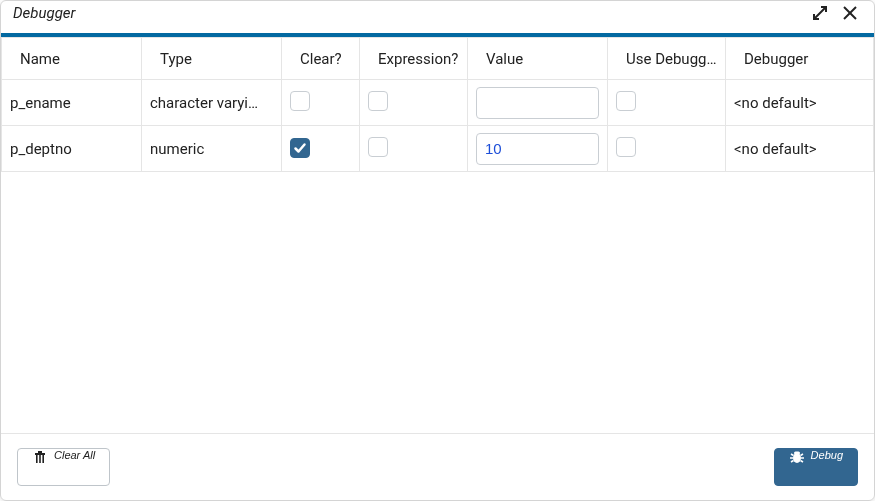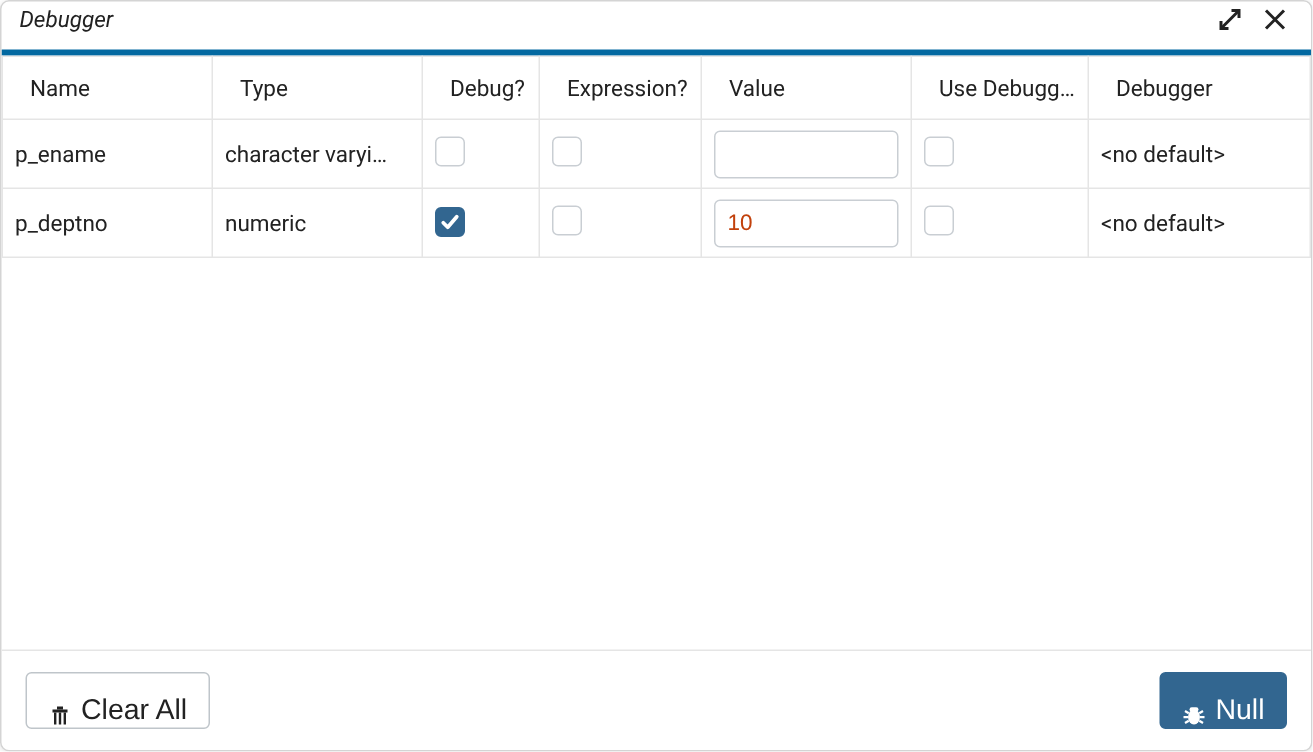--- a/index.html
+++ b/index.html
@@ -93,43 +93,44 @@
   .cb.checked svg { display: block; }
   .cb svg { display: none; }
 
   .val-input {
     width: 100%;
     height: 32px;
     border: 1px solid #c9ced3;
     border-radius: 4px;
     padding: 4px 8px;
     font-size: 15px;
-    color: #c2410c;
+    color: #1d4ed8;
     background: #fff;
   }
 
   .footer {
     padding: 14px 16px;
     display: flex;
     align-items: center;
     gap: 8px;
   }
   .spacer { flex: 1; }
   .btn {
     display: inline-flex;
-    align-items: flex-end;
+    align-items: flex-start;
     gap: 6px;
     height: 38px;
     padding: 0 14px;
     border: 1px solid #bfc5ca;
     border-radius: 4px;
     background: #fff;
-    font-size: 19px;
+    font-size: 11px;
     color: #222;
     cursor: pointer;
+    font-style: italic;
   }
   .btn.primary {
     background: #326690;
     border-color: #326690;
     color: #fff;
   }
   .btn svg { display: block; }
 </style>
 </head>
 <body>
@@ -160,21 +161,21 @@
           <col class="col-null">
         <col class="col-expr">
           <col class="col-value">
           <col class="col-usedef">
           <col class="col-def">
       </colgroup>
       <thead>
         <tr>
           <th>Name</th>
           <th>Type</th>
-          <th>Debug?</th>
+          <th>Clear?</th>
           <th>Expression?</th>
           <th>Value</th>
           <th>Use Debugger?</th>
           <th>Debugger</th>
         </tr>
       </thead>
       <tbody id="tbody">
           <tr>
             <td><span>p_ename</span></td>
             <td><span>character varyi…</span></td>
@@ -221,16 +222,16 @@
           <ellipse cx="8" cy="9" rx="4" ry="5"></ellipse>
           <rect x="5" y="2.5" width="6" height="3" rx="1.5"></rect>
           <line x1="1" y1="9" x2="4" y2="9" stroke="#fff" stroke-width="1.5"></line>
           <line x1="12" y1="9" x2="15" y2="9" stroke="#fff" stroke-width="1.5"></line>
           <line x1="2" y1="5" x2="4.5" y2="6.5" stroke="#fff" stroke-width="1.5"></line>
           <line x1="14" y1="5" x2="11.5" y2="6.5" stroke="#fff" stroke-width="1.5"></line>
           <line x1="2" y1="13" x2="4.5" y2="11.5" stroke="#fff" stroke-width="1.5"></line>
           <line x1="14" y1="13" x2="11.5" y2="11.5" stroke="#fff" stroke-width="1.5"></line>
         </svg>
       </span>
-      <span>Null</span>
+      <span>Debug</span>
     </button>
   </div>
 </div>
 
 </body></html>

